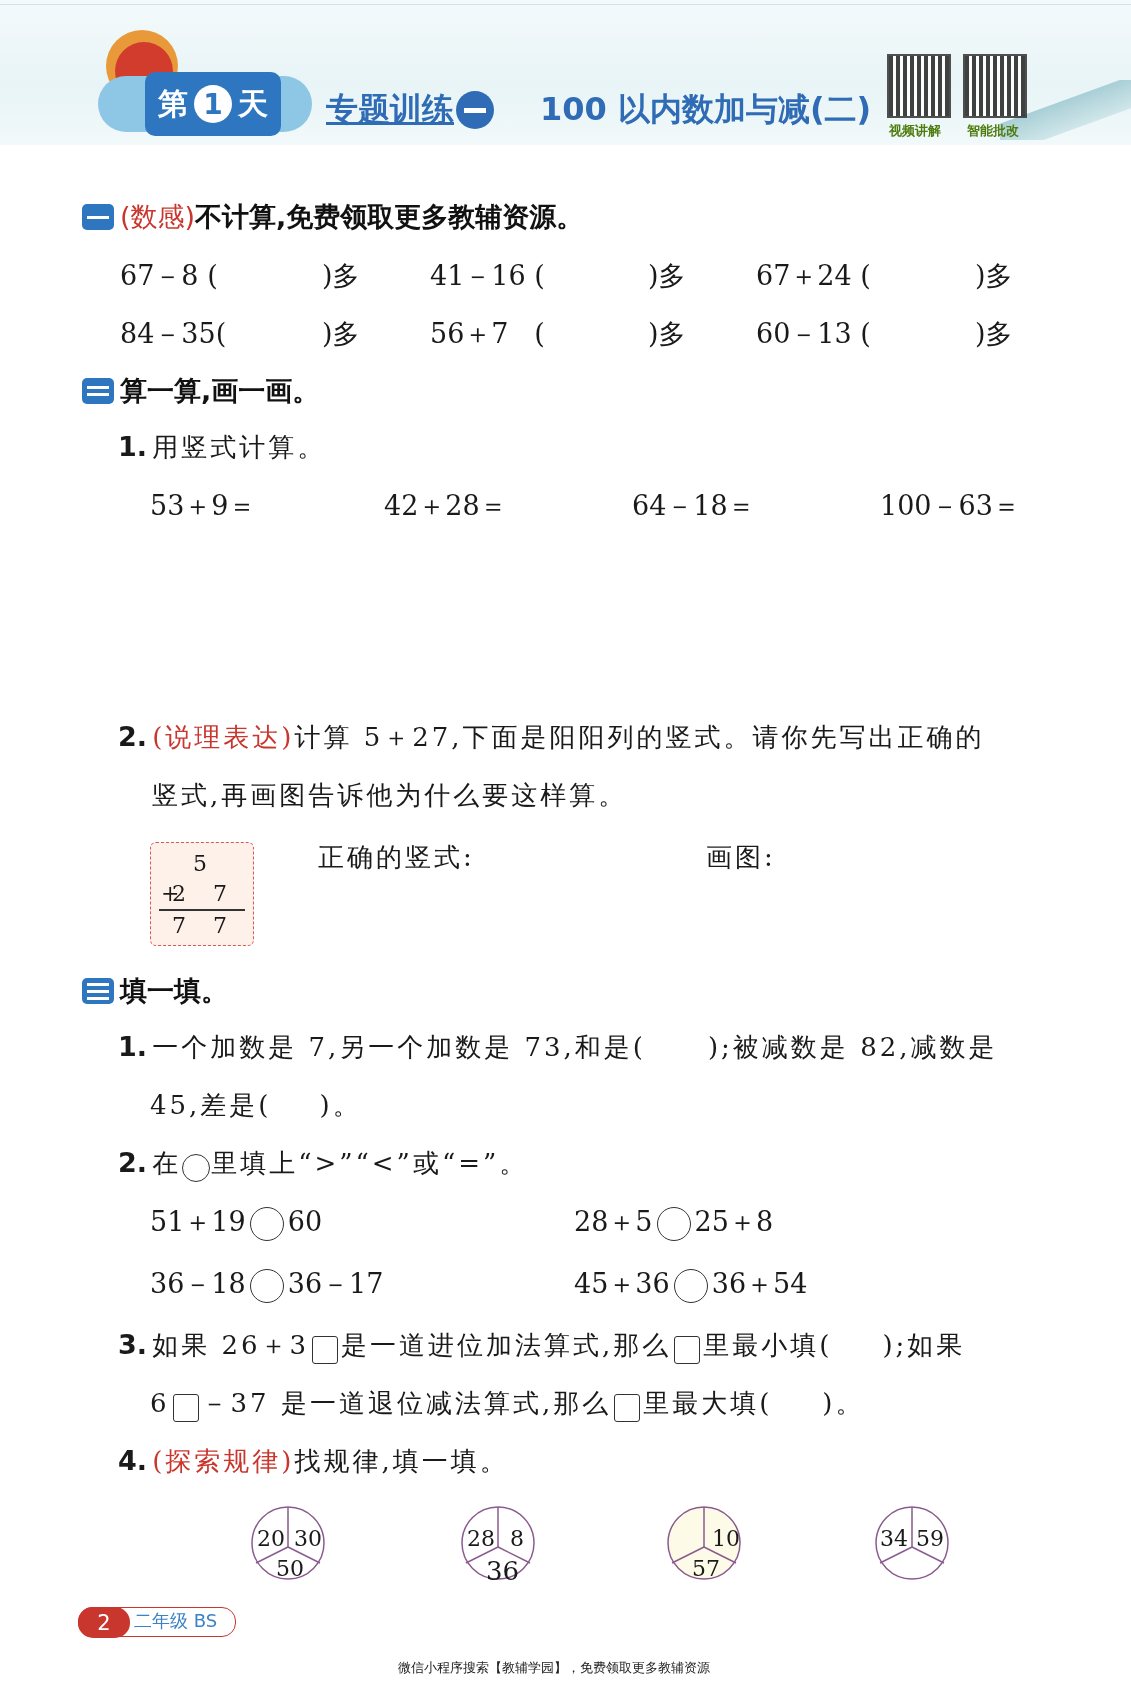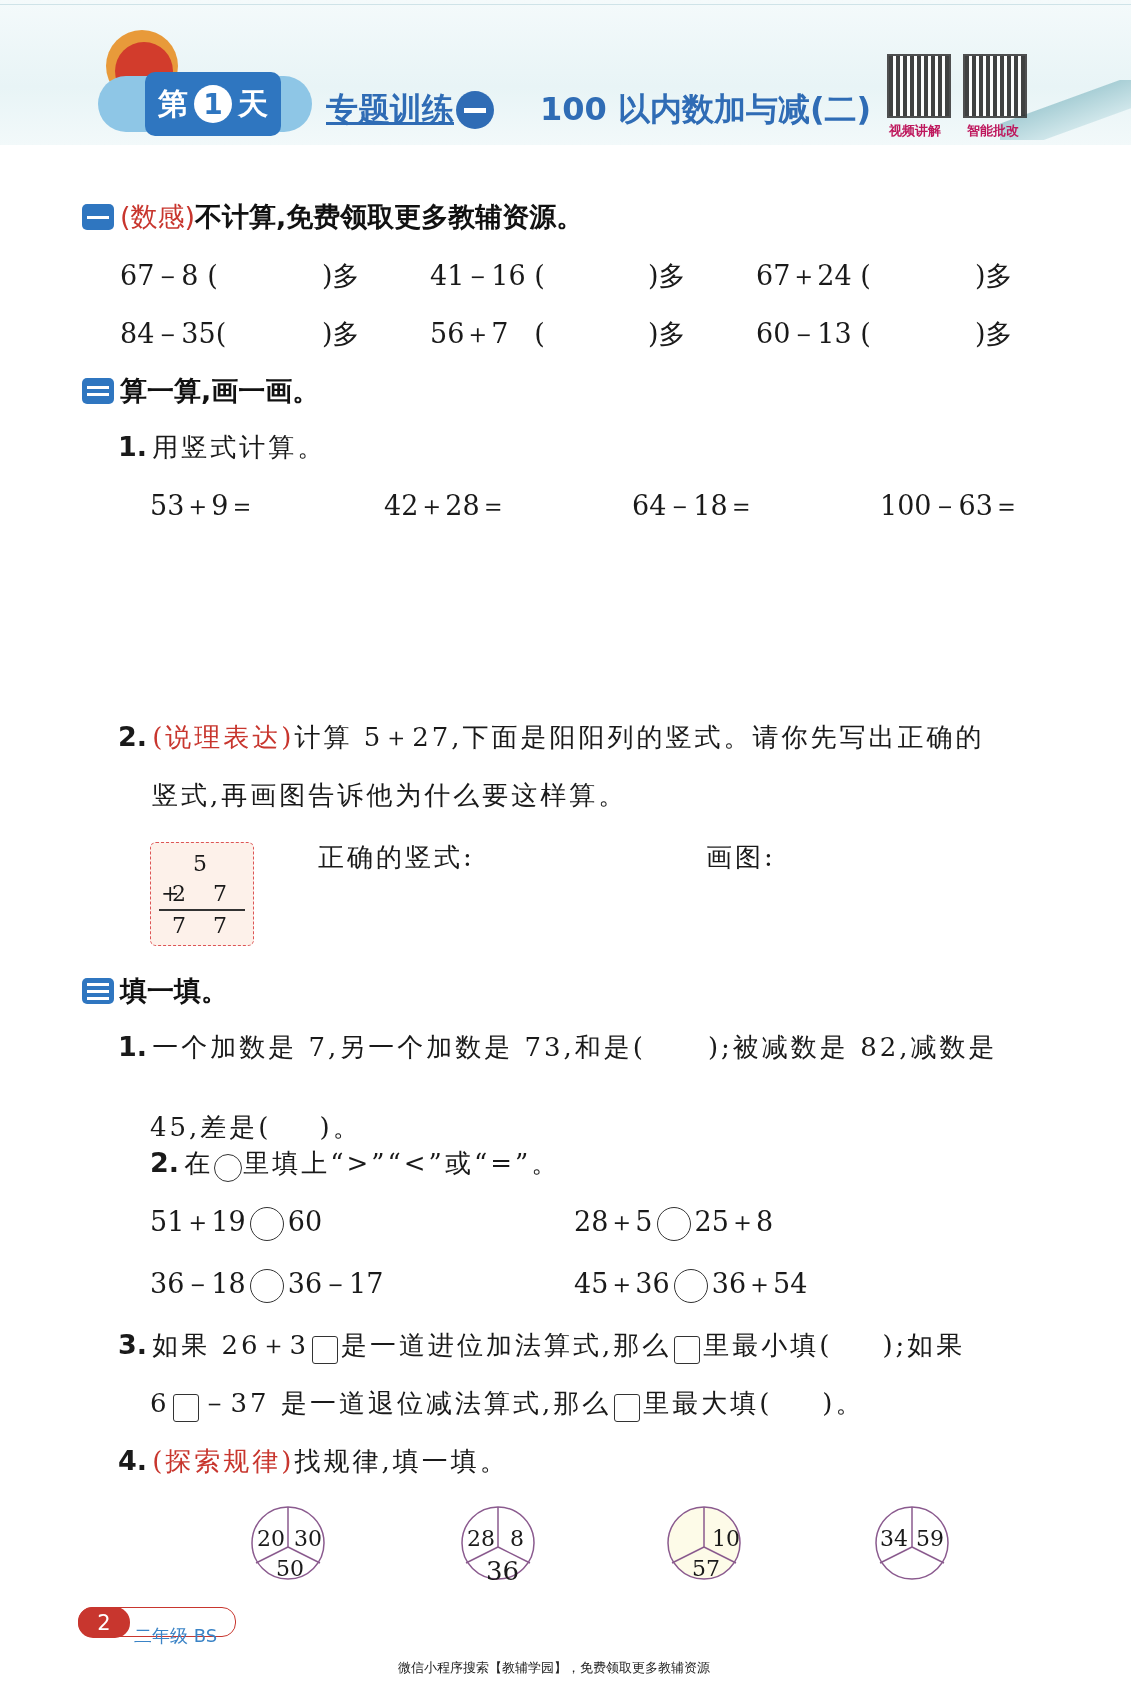--- a/index.html
+++ b/index.html
@@ -12,40 +12,40 @@
   .sun-inner{left:115px;top:42px;width:58px;height:58px;border-radius:50%;background:#d23c2c;}
   .day-pill{left:98px;top:76px;width:214px;height:56px;border-radius:28px;background:#8ec6e6;}
   .day-badge{left:145px;top:72px;width:136px;height:64px;border-radius:10px;background:#2f76c0;color:#fff;display:flex;align-items:center;justify-content:center;gap:6px;font-family:"DejaVu Sans","Liberation Sans",sans-serif;font-weight:bold;font-size:30px;}
   .day-num{width:38px;height:38px;border-radius:50%;background:#fff;color:#2f76c0;display:inline-flex;align-items:center;justify-content:center;font-size:28px;}
   .topic{left:326px;top:88px;font-family:"DejaVu Sans","Liberation Sans",sans-serif;font-weight:bold;font-size:32px;color:#2f6cb5;display:flex;align-items:center;text-decoration:underline;}
   .topic-num{display:inline-flex;width:38px;height:38px;border-radius:50%;background:#2f6cb5;margin-left:2px;align-items:center;justify-content:center;}
   .topic-num i{display:block;width:22px;height:5px;background:#fff;}
   .title{left:540px;top:88px;font-family:"DejaVu Sans","Liberation Sans",sans-serif;font-weight:bold;font-size:32px;color:#2f6cb5;}
   .qr{top:54px;width:60px;height:60px;border:2px solid #333;background:
       repeating-linear-gradient(90deg,#222 0 4px,#fff 4px 7px),#fff;opacity:.85;}
-  .qr-label{top:122px;font-family:"DejaVu Sans","Liberation Sans",sans-serif;font-weight:bold;font-size:13px;color:#be185d;}
+  .qr-label{top:122px;font-family:"DejaVu Sans","Liberation Sans",sans-serif;font-weight:bold;font-size:13px;color:#4d7c0f;}
   .mountain{left:1000px;top:80px;width:131px;height:60px;background:linear-gradient(160deg,transparent 40%,#a9cfd6 41%,#cfe6ea 70%,transparent 71%);}
   
   .sec-icon{width:32px;height:26px;border-radius:5px;background:#2f76c0;display:flex;flex-direction:column;justify-content:center;align-items:center;gap:4px;}
   .sec-icon i{display:block;width:22px;height:3px;background:#fff;}
   .sec-title{font-family:"DejaVu Sans","Liberation Sans",sans-serif;font-weight:bold;font-size:27px;color:#111;}
   .red{color:#c8362e;font-weight:normal;}
   .txt{font-size:26px;letter-spacing:3px;}
   .num-label{font-family:"DejaVu Sans","Liberation Sans",sans-serif;font-weight:bold;font-size:27px;}
   .eq{font-size:27px;}
   .blank{display:inline-block;}
   .vbox{left:150px;top:842px;width:102px;height:102px;border:1.5px dashed #d55;border-radius:6px;background:#fdf1ea;font-size:22px;}
   .vbox .r{position:absolute;right:16px;letter-spacing:10px;}
   .vbox .line{position:absolute;left:8px;right:8px;top:66px;height:2px;background:#333;}
   .cmp-circle{display:inline-block;width:32px;height:32px;border:1.5px solid #333;border-radius:50%;vertical-align:middle;margin:0 4px;}
   .sq{display:inline-block;width:24px;height:26px;border:1.5px solid #333;border-radius:3px;vertical-align:middle;margin:0 3px;}
   .wheel{width:76px;height:76px;}
   .footer-badge{left:78px;top:1607px;width:156px;height:28px;border:1.5px solid #c8362e;border-radius:14px;background:#fff;}
   .footer-num{left:78px;top:1607px;width:52px;height:31px;border-radius:15px;background:#c8362e;color:#fff;font-family:"DejaVu Sans","Liberation Sans",sans-serif;font-size:21px;display:flex;align-items:center;justify-content:center;}
-  .footer-grade{left:134px;top:1609px;font-family:"DejaVu Sans","Liberation Sans",sans-serif;font-size:18px;color:#3a83c6;margin-top:15px;}
+  .footer-grade{left:134px;top:1609px;font-family:"DejaVu Sans","Liberation Sans",sans-serif;font-size:18px;color:#3a83c6;}
   .watermark{left:398px;top:1659px;font-family:"DejaVu Sans","Liberation Sans",sans-serif;font-size:13px;color:#222;}
 </style>
 </head>
 <body>
 
 <div class="abs header-bg"></div>
 <div class="abs header-topline"></div>
 <div class="abs mountain"></div>
 <div class="abs sun"></div>
 <div class="abs sun-inner"></div>
@@ -126,25 +126,25 @@
     <i></i>
     <i></i>
     <i></i>
   </div>
 <div class="abs sec-title" style="left:120px;top:973px;">填一填。</div>
 
 <div class="abs" style="left:118px;top:1030px;white-space:nowrap;">
   <span class="num-label">1.</span>
   <span class="txt">一个加数是 7,另一个加数是 73,和是(</span><span class="blank" style="width:62px;"></span><span class="txt">);被减数是 82,减数是</span>
 </div>
-<div class="abs" style="left:150px;top:1088px;white-space:nowrap;margin-top:22px;">
+<div class="abs" style="left:150px;top:1088px;white-space:nowrap;">
   <span class="txt">45,差是(</span><span class="blank" style="width:48px;"></span><span class="txt">)。</span>
 </div>
 
-<div class="abs" style="left:118px;top:1146px;white-space:nowrap;margin-left:32px;">
+<div class="abs" style="left:118px;top:1146px;white-space:nowrap;">
   <span class="num-label">2.</span>
   <span class="txt">在</span><span class="cmp-circle" style="width:26px;height:26px;margin:0 1px;"></span><span class="txt">里填上“&gt;”“&lt;”或“=”。</span>
 </div>
 <div class="abs eq" style="left:150px;top:1204px;white-space:nowrap;">
   <span>51＋19</span><span class="cmp-circle"></span><span>60</span>
 </div>
 <div class="abs eq" style="left:574px;top:1204px;white-space:nowrap;">
   <span>28＋5</span><span class="cmp-circle"></span><span>25＋8</span>
 </div>
 <div class="abs eq" style="left:150px;top:1266px;white-space:nowrap;">

